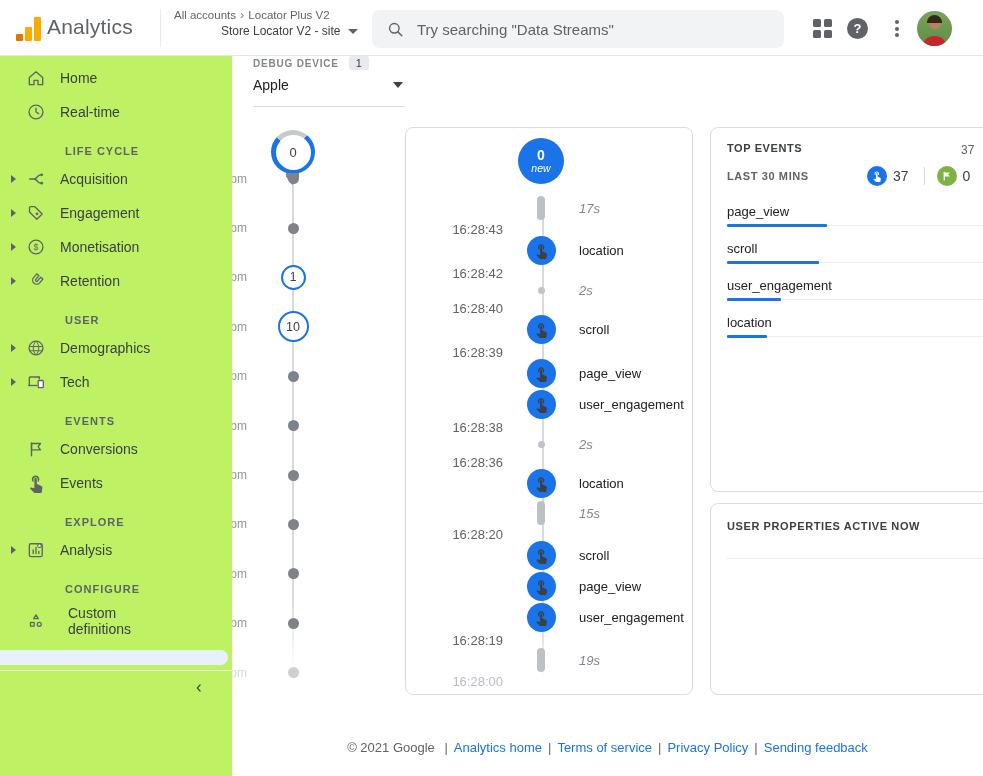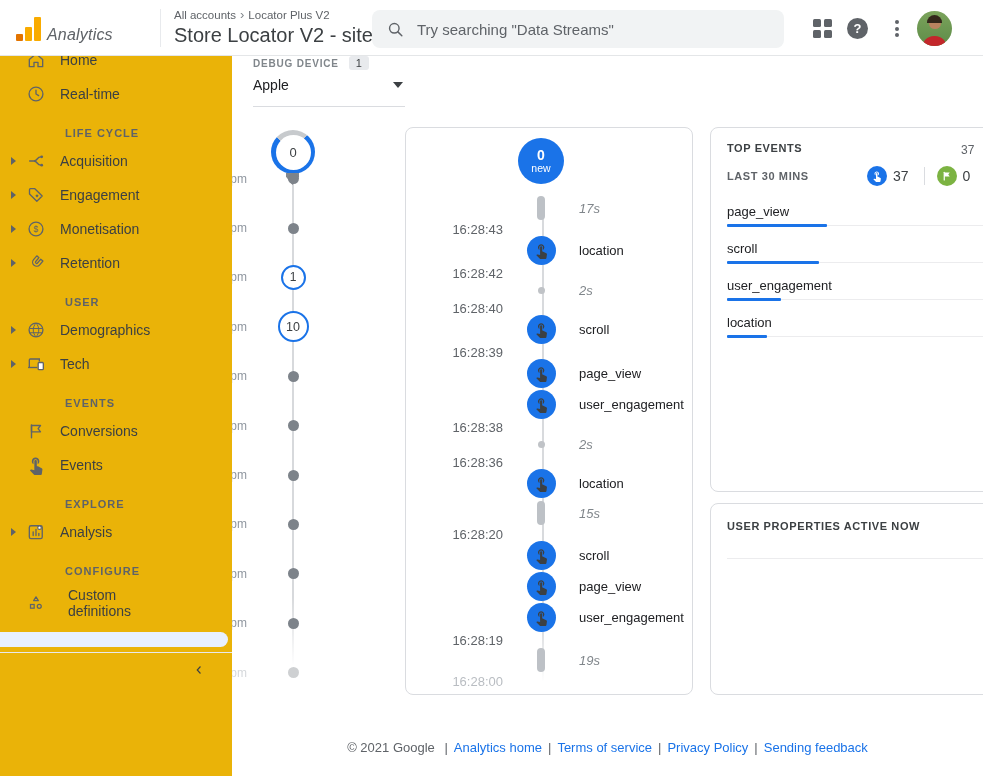--- a/index.html
+++ b/index.html
@@ -10,44 +10,44 @@
   html,body{background:#fff;}
   body{font-family:"Liberation Sans","DejaVu Sans",sans-serif;color:var(--txt);}
   .viewport{position:relative;width:983px;height:776px;overflow:hidden;background:#fff;}
 
   
   .topbar{position:absolute;left:0;top:0;width:100%;height:56px;background:#fff;border-bottom:1px solid #e4e6e8;z-index:5;}
   .logo{position:absolute;left:16px;top:15px;display:flex;align-items:flex-end;gap:2px;height:26px;}
   .logo .l-dot{width:7px;height:7px;background:#e37400;border-radius:1px;}
   .logo .l-mid{width:7px;height:14px;background:#f9ab00;border-radius:1px;}
   .logo .l-tall{width:7px;height:24px;background:#f9ab00;border-radius:1px;}
-  .product-name{position:absolute;left:47px;top:26px;font-size:16px;color:var(--muted);letter-spacing:.2px;font-style:italic;}
+  .product-name{position:absolute;left:47px;top:15px;font-size:21px;color:var(--muted);letter-spacing:.2px;}
   .top-divider{position:absolute;left:160px;top:9px;width:1px;height:38px;background:var(--hair);}
   .crumb-block{position:absolute;left:174px;top:7px;}
   .crumb{font-size:11.5px;color:var(--muted);display:flex;align-items:center;gap:4px;}
   .crumb .sep{font-size:13px;color:var(--light);}
   .prop-row{display:flex;align-items:center;gap:8px;margin-top:2px;}
-  .prop-title{font-size:20px;color:var(--txt);}
+  .prop-title{font-size:12px;color:var(--txt);margin-left:47px;}
   .caret-down{width:0;height:0;border-left:5px solid transparent;border-right:5px solid transparent;border-top:5px solid var(--muted);}
   .searchbar{position:absolute;left:372px;top:10px;width:412px;height:38px;background:#f1f3f4;border-radius:8px;display:flex;align-items:center;padding:0 14px;gap:12px;}
   .searchbar svg{width:19px;height:19px;stroke:var(--muted);fill:none;stroke-width:1.8;flex:0 0 auto;}
   .searchbar input{border:none;background:transparent;outline:none;font-size:15px;color:var(--muted);width:100%;font-family:inherit;}
   .searchbar input::placeholder{color:var(--muted);opacity:1;}
   .grid-icon{position:absolute;left:813px;top:19px;display:grid;grid-template-columns:8px 8px;gap:3px;cursor:pointer;}
   .grid-icon i{width:8px;height:8px;background:var(--muted);border-radius:1.5px;}
   .help-icon{position:absolute;left:847px;top:18px;width:21px;height:21px;border-radius:50%;background:#5f6368;color:#fff;font-size:13px;font-weight:bold;display:flex;align-items:center;justify-content:center;cursor:pointer;}
   .dots-icon{position:absolute;left:890px;top:18px;width:14px;height:21px;display:flex;flex-direction:column;align-items:center;justify-content:center;gap:2.5px;cursor:pointer;}
   .dots-icon i{width:4px;height:4px;border-radius:50%;background:var(--muted);}
   .avatar{position:absolute;left:917px;top:11px;width:35px;height:35px;border-radius:50%;overflow:hidden;background:linear-gradient(#7ba35b,#5e8c49);cursor:pointer;}
   .avatar .av-hair{position:absolute;top:4px;left:10px;width:15px;height:8px;border-radius:8px 8px 0 0;background:#33261b;}
   .avatar .av-face{position:absolute;top:7px;left:11.5px;width:12px;height:11px;border-radius:50%;background:#b9825f;}
   .avatar .av-body{position:absolute;bottom:-5px;left:5px;width:25px;height:15px;border-radius:12px 12px 0 0;background:#c3272b;}
 
   
-  .sidebar{position:absolute;left:0;top:38px;width:232px;bottom:0;background:#eab308;padding-top:5px;z-index:4;}
+  .sidebar{position:absolute;left:0;top:56px;width:232px;bottom:0;background:#bef264;padding-top:5px;z-index:4;}
   .sb-item{display:flex;align-items:center;height:34px;cursor:pointer;}
   .sb-arrowbox{width:26px;display:flex;justify-content:center;}
   .sb-arrow{width:0;height:0;border-left:5px solid #5f6368;border-top:4px solid transparent;border-bottom:4px solid transparent;}
   .sb-icon{width:20px;height:20px;color:var(--muted);flex:0 0 auto;margin-right:14px;}
   .sb-icon svg{width:20px;height:20px;display:block;}
   .sb-label{font-size:14px;color:var(--txt);line-height:16px;}
   .item-custom-definitions{height:42px;}
   .item-custom-definitions .sb-label{max-width:96px;margin-left:8px;}
   .sb-section{font-size:11px;font-weight:bold;color:var(--muted);letter-spacing:1px;padding:16px 0 6px 26px;height:33px;margin-left:39px;}
   .sb-pill{margin-top:8px;height:15px;width:228px;background:#e8f0fe;border-radius:0 12px 12px 0;cursor:pointer;}
@@ -79,21 +79,21 @@
   .min-circle.lg{width:31px;height:31px;border-width:2.5px;font-size:12.5px;}
 
   
   .card{position:absolute;background:#fff;border:1px solid var(--border);border-radius:8px;}
   .stream-card{left:405px;top:127px;width:288px;height:568px;padding-top:10px;overflow:hidden;}
   .stream-line{position:absolute;left:136px;top:74px;bottom:12px;width:2px;background:linear-gradient(#d8dadd 88%,rgba(216,218,221,0));}
   .s-row{display:grid;grid-template-columns:105px 60px 1fr;align-items:center;position:relative;z-index:1;}
   .s-head{height:56px;align-items:start;}
   .head-circle{grid-column:2;width:46px;height:46px;border-radius:50%;background:var(--accent);color:#fff;display:flex;flex-direction:column;align-items:center;justify-content:center;margin:0 auto;line-height:1.1;cursor:pointer;}
   .head-circle .hv{font-size:14px;font-weight:bold;}
-  .head-circle .hl{font-size:10.5px;}
+  .head-circle .hl{font-size:10.5px;font-style:italic;}
   .s-time{height:13px;}
   .s-time span{grid-column:1;text-align:right;padding-right:8px;font-size:13px;color:var(--muted);}
   .s-time.faded span{color:#b9bdc2;}
   .s-event{height:31px;cursor:pointer;}
   .ev-icon{grid-column:2;width:29px;height:29px;border-radius:50%;background:var(--accent);margin:0 auto;display:flex;align-items:center;justify-content:center;}
   .ev-icon svg{width:17px;height:17px;fill:#fff;}
   .ev-name{grid-column:3;font-size:13px;color:var(--ink);padding-left:8px;}
   .s-gap{height:28px;}
   .gap-capsule{grid-column:2;width:8px;height:24px;border-radius:4px;background:#bdc1c6;margin:0 auto;}
   .s-dotgap{height:22px;}

